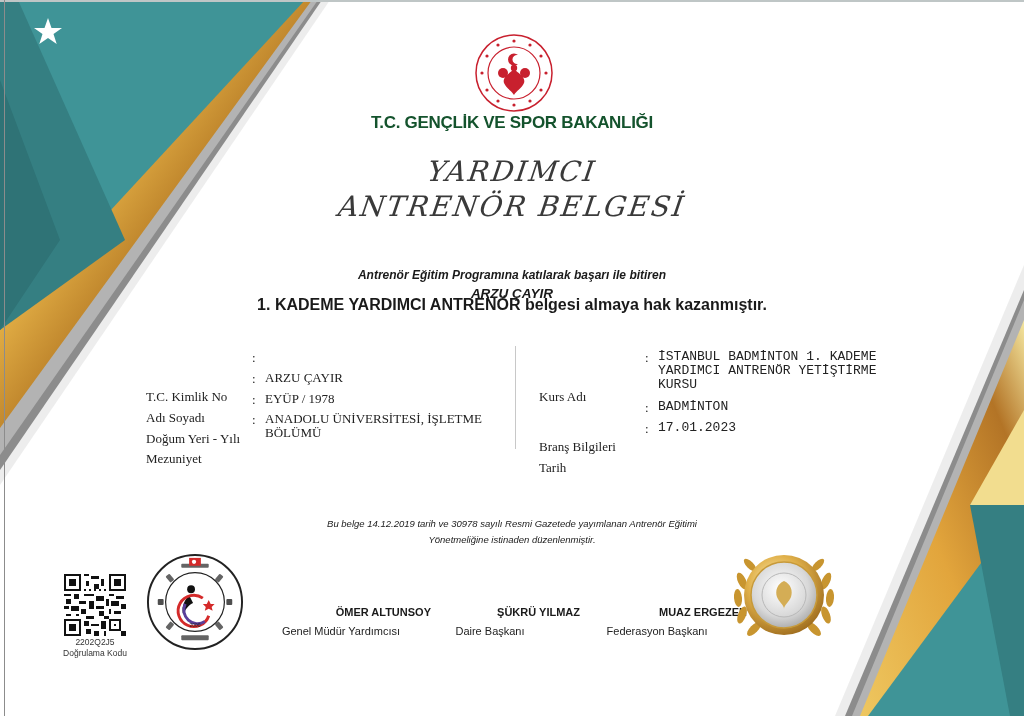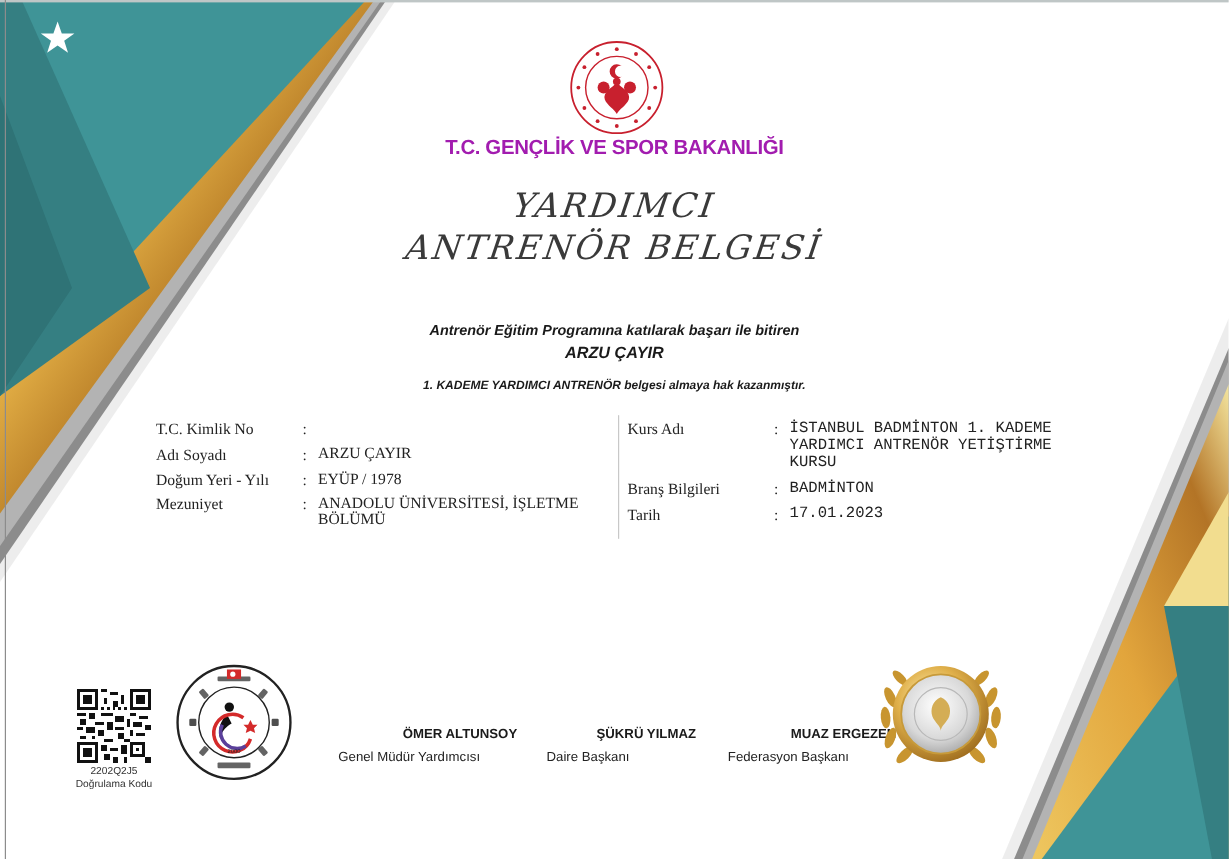--- a/index.html
+++ b/index.html
@@ -11,40 +11,40 @@
   .page { position: absolute; left: 0; top: 0; width: 1024px; height: 716px; background: #fff; }
   .page-border-left { position: absolute; left: 4px; top: 0; width: 1px; height: 716px; background: #8c8c8c; }
   .page-border-top { position: absolute; left: 0; top: 0; width: 1024px; height: 2px; background: #bfc6c6; }
   svg.deco { position: absolute; left: 0; top: 0; }
 
   .center { position: absolute; left: 0; width: 1024px; text-align: center; }
 
   .ministry-logo { position: absolute; left: 474px; top: 33px; width: 80px; height: 80px; }
   .ministry-title {
     top: 113px; font-family: "Liberation Sans", sans-serif; font-weight: bold;
-    color: #a21caf; font-size: 17px; letter-spacing: -0.3px;
+    color: #14532d; font-size: 17px; letter-spacing: -0.3px;
   }
   .ministry-sub {
     top: 135px; font-family: "Liberation Sans", sans-serif; font-weight: bold;
     color: #c8202e; font-size: 10.5px; letter-spacing: -0.2px;
   }
   .doc-title {
     font-family: "DejaVu Serif", serif; font-style: italic; color: #3a3a3a;
     font-size: 28px; letter-spacing: 2px; transform: skewX(-8deg);
   }
   .doc-title.l1 { top: 155px; }
   .doc-title.l2 { top: 190px; }
 
   .intro { top: 268px; font-style: italic; font-weight: bold; font-size: 12px; color: #1a1a1a; }
   .holder { top: 286px; font-style: italic; font-weight: bold; font-size: 13.5px; color: #1a1a1a; }
-  .award { top: 316px; font-style: italic; font-weight: bold; font-size: 10px; color: #1a1a1a; }
+  .award { top: 296px; font-weight: bold; font-size: 16px; color: #1a1a1a; }
 
   .info { position: absolute; font-family: "Liberation Serif", serif; font-size: 13px; color: #222; }
   .info .row { position: absolute; left: 0; white-space: nowrap; }
-  .info .lbl { position: absolute; left: 0; }
+  .info .lbl { position: absolute; left: 16px; margin-top: 39px; }
   .info .sep { position: absolute; }
   .info .val { position: absolute; white-space: normal; line-height: 14px; }
   .info-left { left: 130px; top: 350px; width: 370px; height: 110px; }
   .info-left .sep { left: 122px; }
   .info-left .val { left: 135px; width: 240px; }
   .info-right { left: 523px; top: 350px; width: 380px; height: 110px; }
   .info-right .sep { left: 122px; }
   .info-right .val { left: 135px; width: 240px; font-family: Liberation Mono, monospace; }
   .divider { position: absolute; left: 515px; top: 346px; width: 1px; height: 103px; background: #c8c8c8; }
 
@@ -181,20 +181,24 @@
       <span class="sep">:</span>
       <span class="val">BADMİNTON</span>
     </div>
     <div class="row" style="top:71px">
       <span class="lbl">Tarih</span>
       <span class="sep">:</span>
       <span class="val">17.01.2023</span>
     </div>
   </div>
 
+  <div class="center legal">
+    <div>Bu belge 14.12.2019 tarih ve 30978 sayılı Resmi Gazetede yayımlanan Antrenör Eğitimi</div>
+    <div>Yönetmeliğine istinaden düzenlenmiştir.</div>
+  </div>
 
   <svg class="qr" viewBox="0 0 25 25" shape-rendering="crispEdges">
     <rect width="25" height="25" fill="#fff"></rect>
     <g fill="#111">
       <rect x="0" y="0" width="7" height="7"></rect>
         <rect x="1" y="1" width="5" height="5" fill="#fff"></rect>
         <rect x="2" y="2" width="3" height="3"></rect>
       <rect x="18" y="0" width="7" height="7"></rect>
         <rect x="19" y="1" width="5" height="5" fill="#fff"></rect>
         <rect x="20" y="2" width="3" height="3"></rect>

